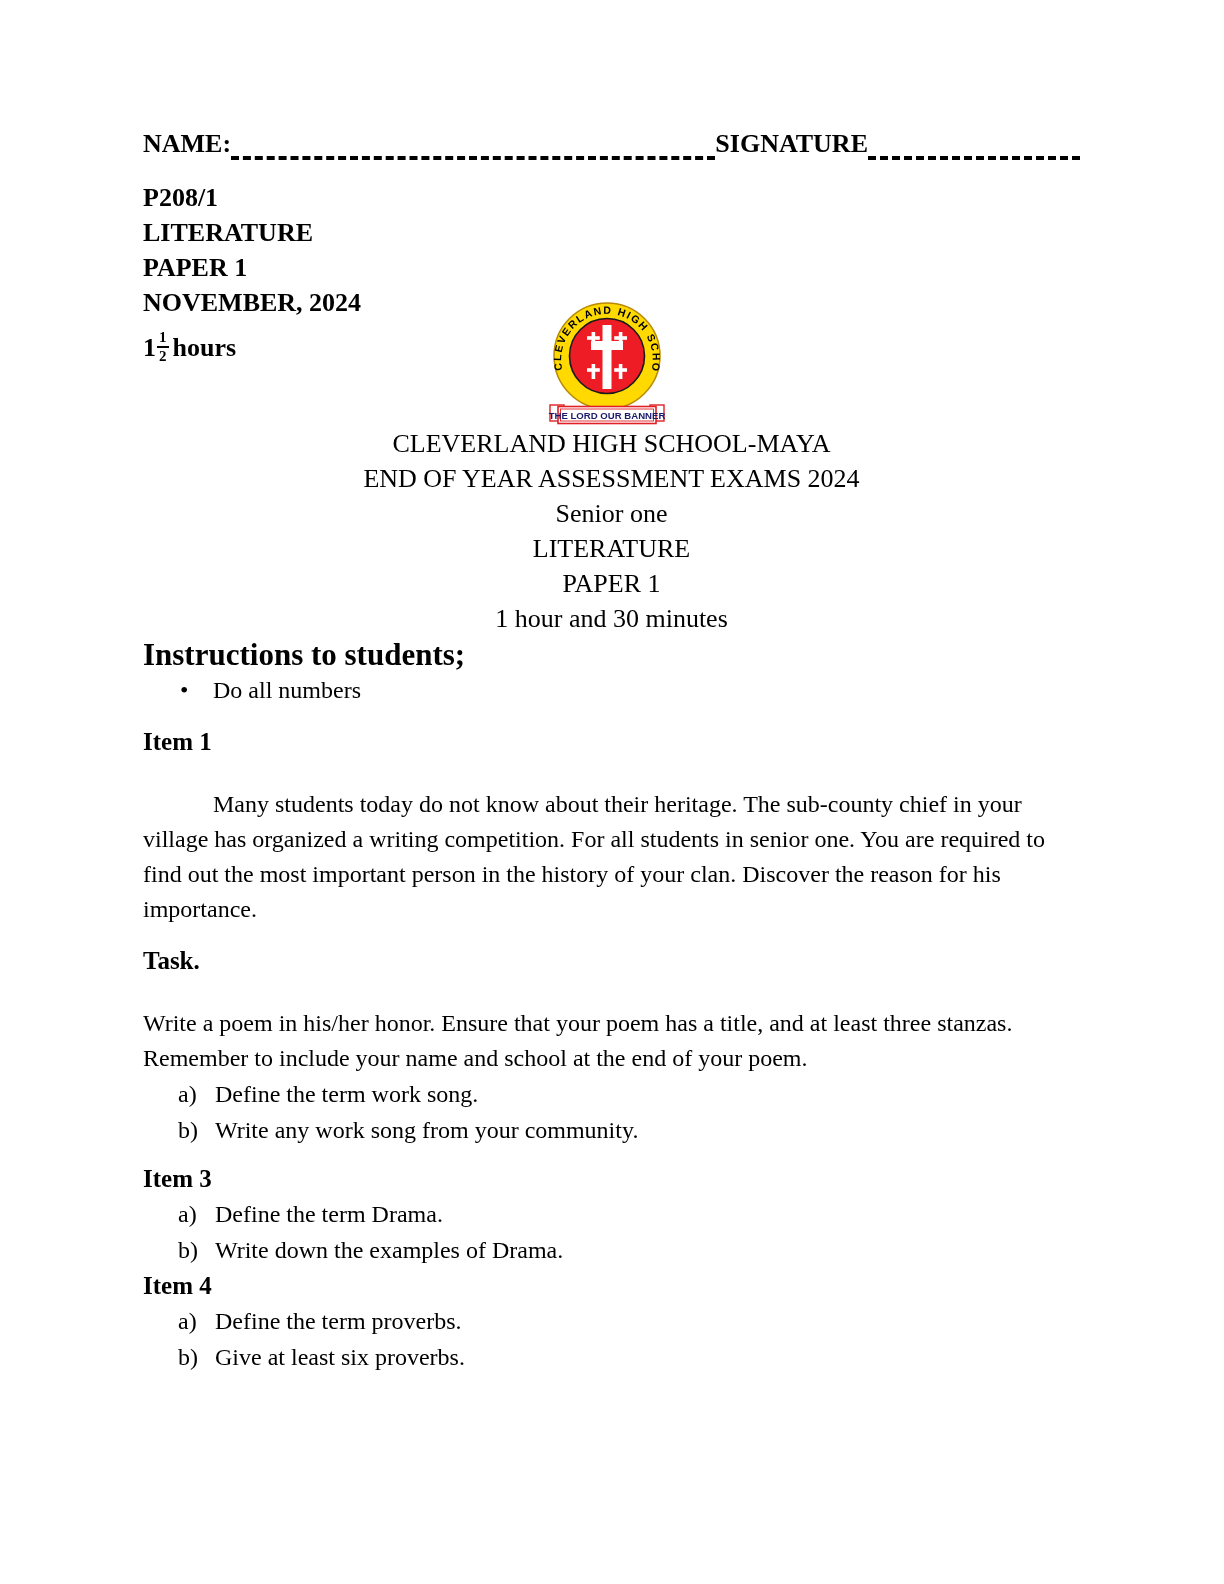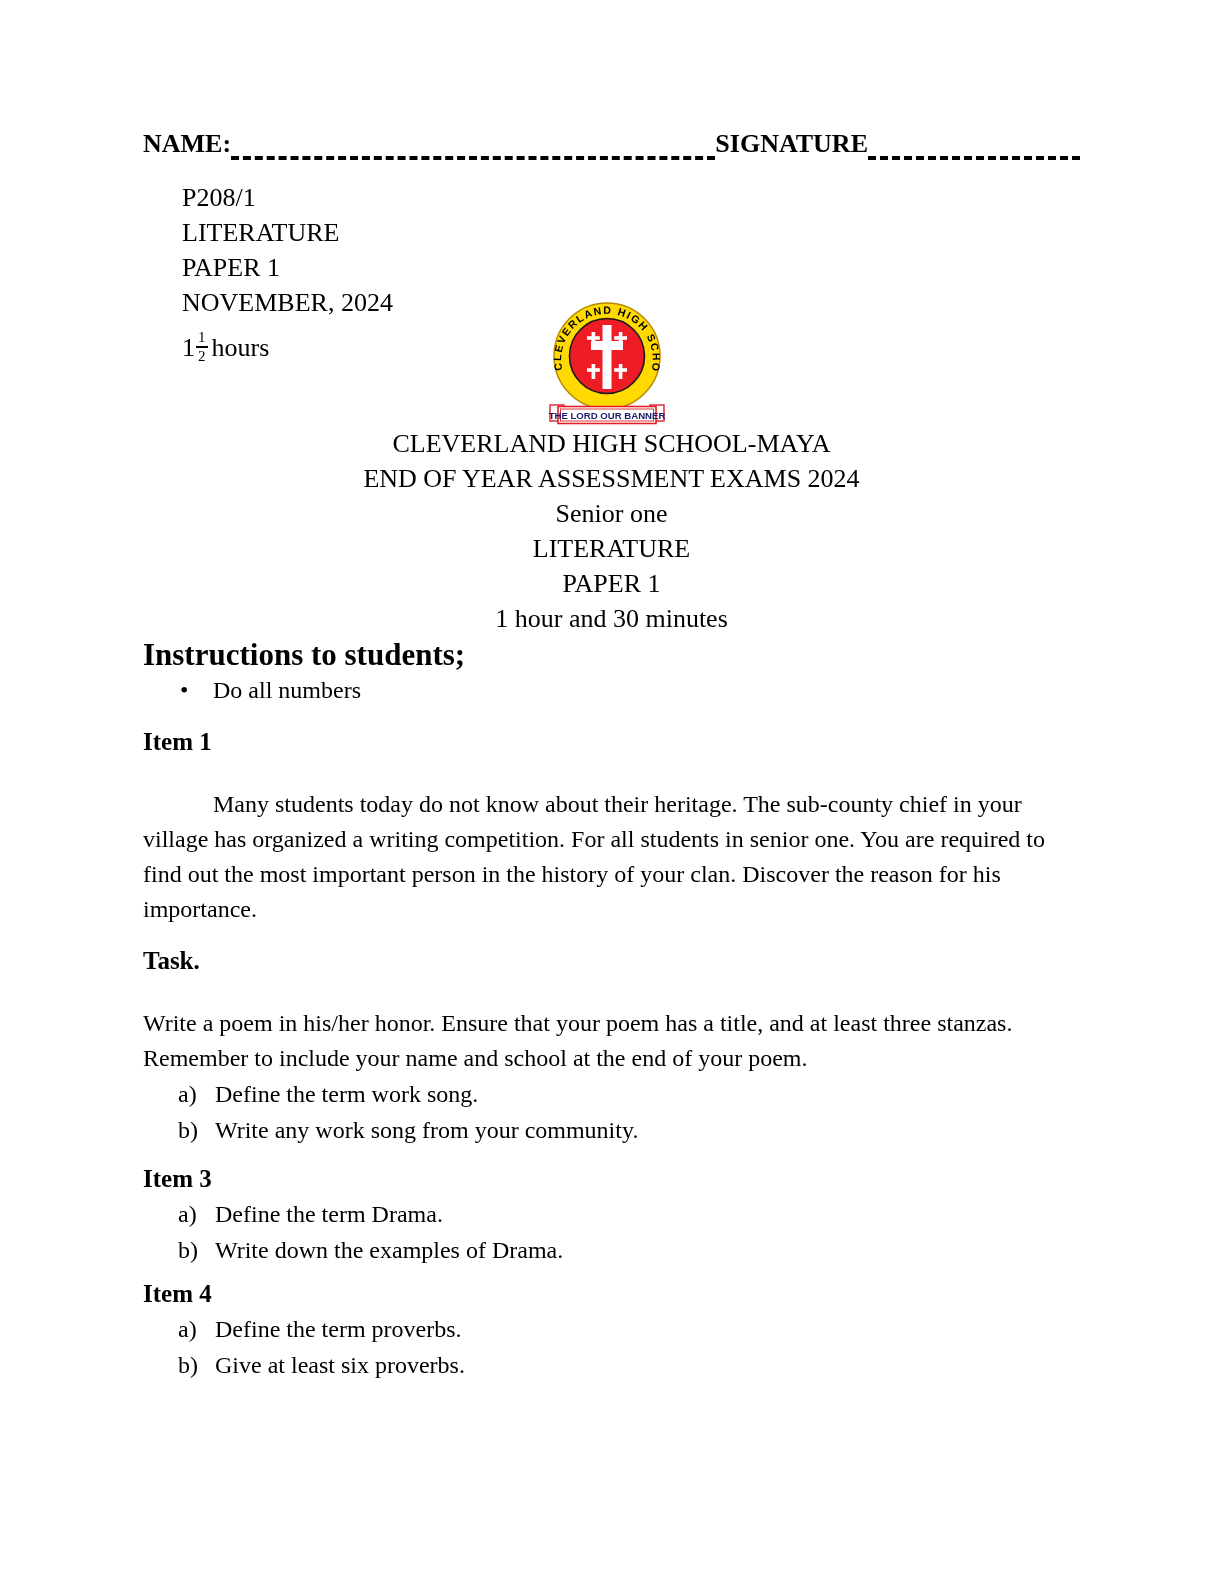--- a/index.html
+++ b/index.html
@@ -6,42 +6,42 @@
   body{width:1224px;height:1584px;font-family:"Liberation Serif",serif;color:#000;}
   .page{position:relative;width:1224px;height:1584px;box-sizing:border-box;padding:128px 144px 0 143px;overflow:hidden;}
 
   
   .name-line{display:flex;align-items:flex-end;font-weight:bold;font-size:26px;line-height:32px;}
   .dash{border-bottom:4px dashed #000;height:26px;}
   .dash.grow{flex:1 1 auto;}
   .dash.fixed{width:212px;}
 
   
-  .paper-info{margin-top:20px;font-weight:normal;font-size:26px;line-height:35px;margin-left:39px;}
+  .paper-info{margin-top:20px;font-weight:bold;font-size:26px;line-height:35px;}
   .duration{display:flex;align-items:center;margin-top:4px;height:46px;}
   .frac{display:inline-flex;flex-direction:column;align-items:center;font-size:15px;line-height:15px;margin:0 4px 0 1px;}
   .frac .num{border-bottom:2px solid #000;padding:0 2px 1px 2px;}
   .frac .den{padding-top:1px;}
 
   
   .logo{position:absolute;left:545px;top:300px;width:124px;height:130px;}
 
   
   .title-block{margin-top:56px;text-align:center;font-weight:normal;font-size:26px;line-height:35px;}
 
   
   .instructions-heading{font-weight:bold;font-size:31px;line-height:35px;margin-top:1px;}
   .bullet-row{display:flex;font-size:24px;line-height:36px;}
   .bullet-glyph{width:33px;text-align:left;padding-left:37px;box-sizing:content-box;}
 
   
   .section-heading{font-weight:bold;font-size:25px;line-height:35px;}
   .mt-lg{margin-top:16px;}
   .mt-md{margin-top:13px;}
-  .mt-0{margin-top:8px;}
+  .mt-0{margin-top:0;}
   .para{font-size:24px;line-height:35px;margin-top:28px;width:938px;}
   .para.indent{text-indent:70px;}
   .sub-list{margin-top:1px;}
   .sub-item{display:flex;font-size:24px;line-height:35.5px;}
   .sub-item .marker{padding-left:35px;width:37px;flex:0 0 auto;}
 </style>
 </head>
 <body>
 
 <div class="page">

